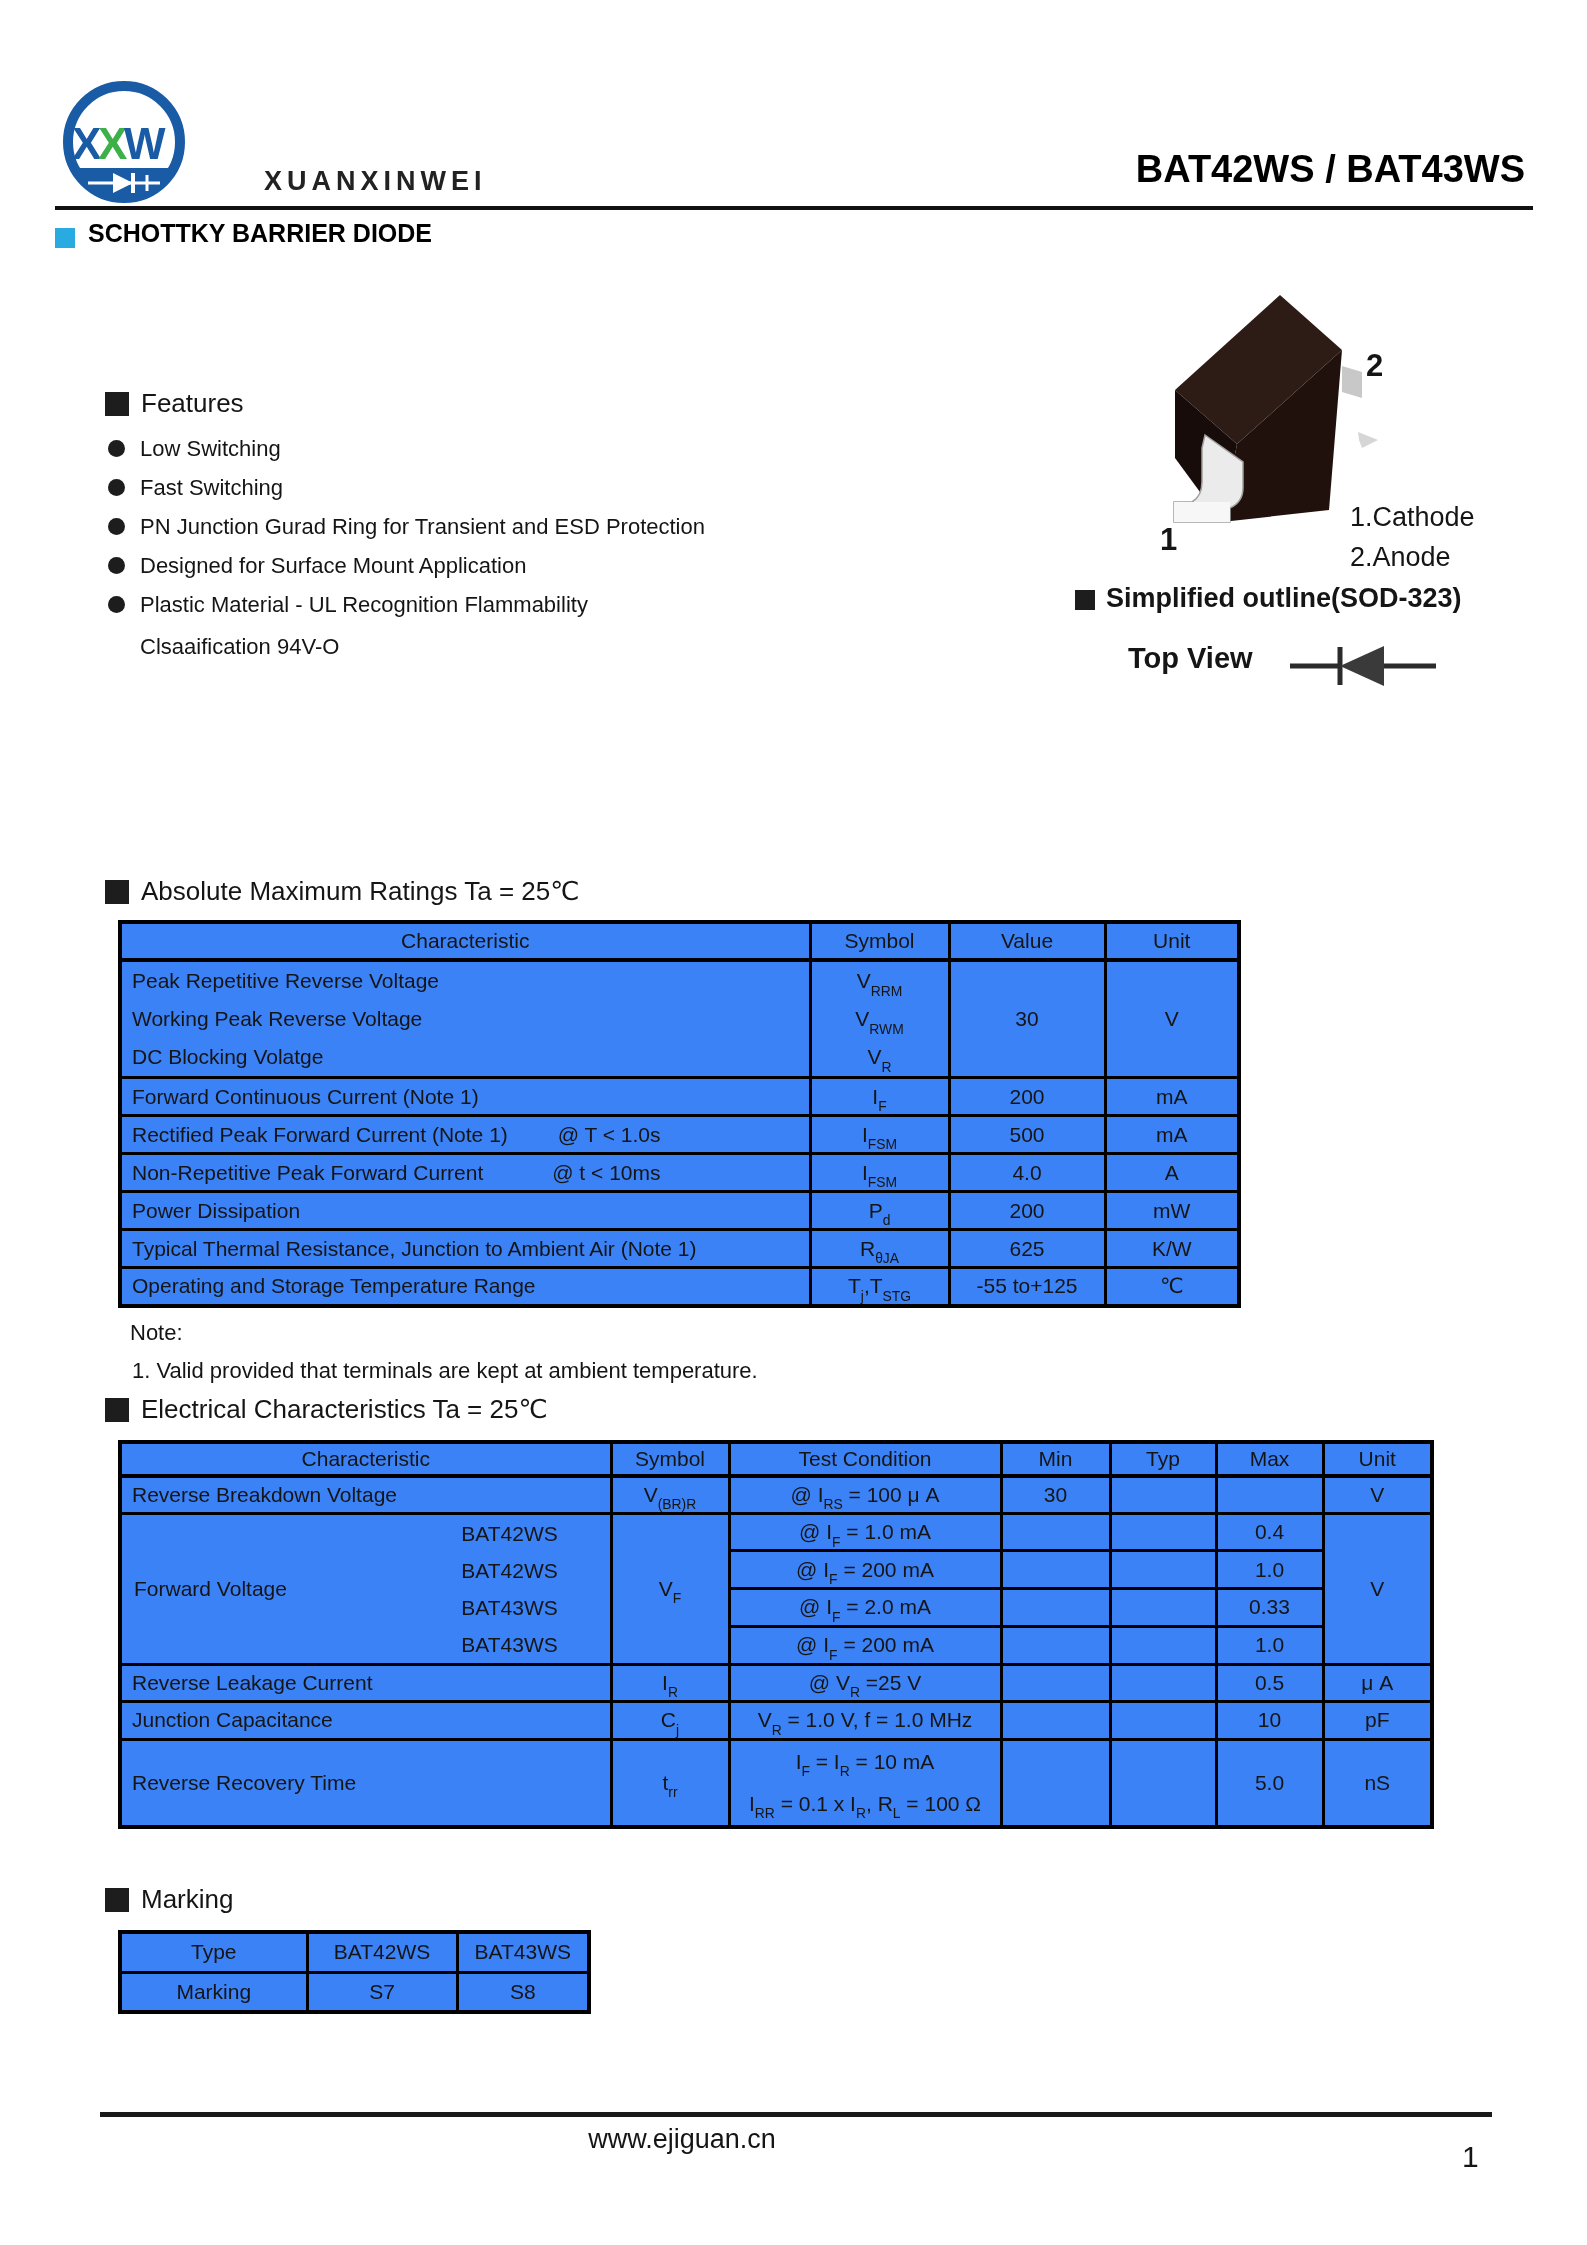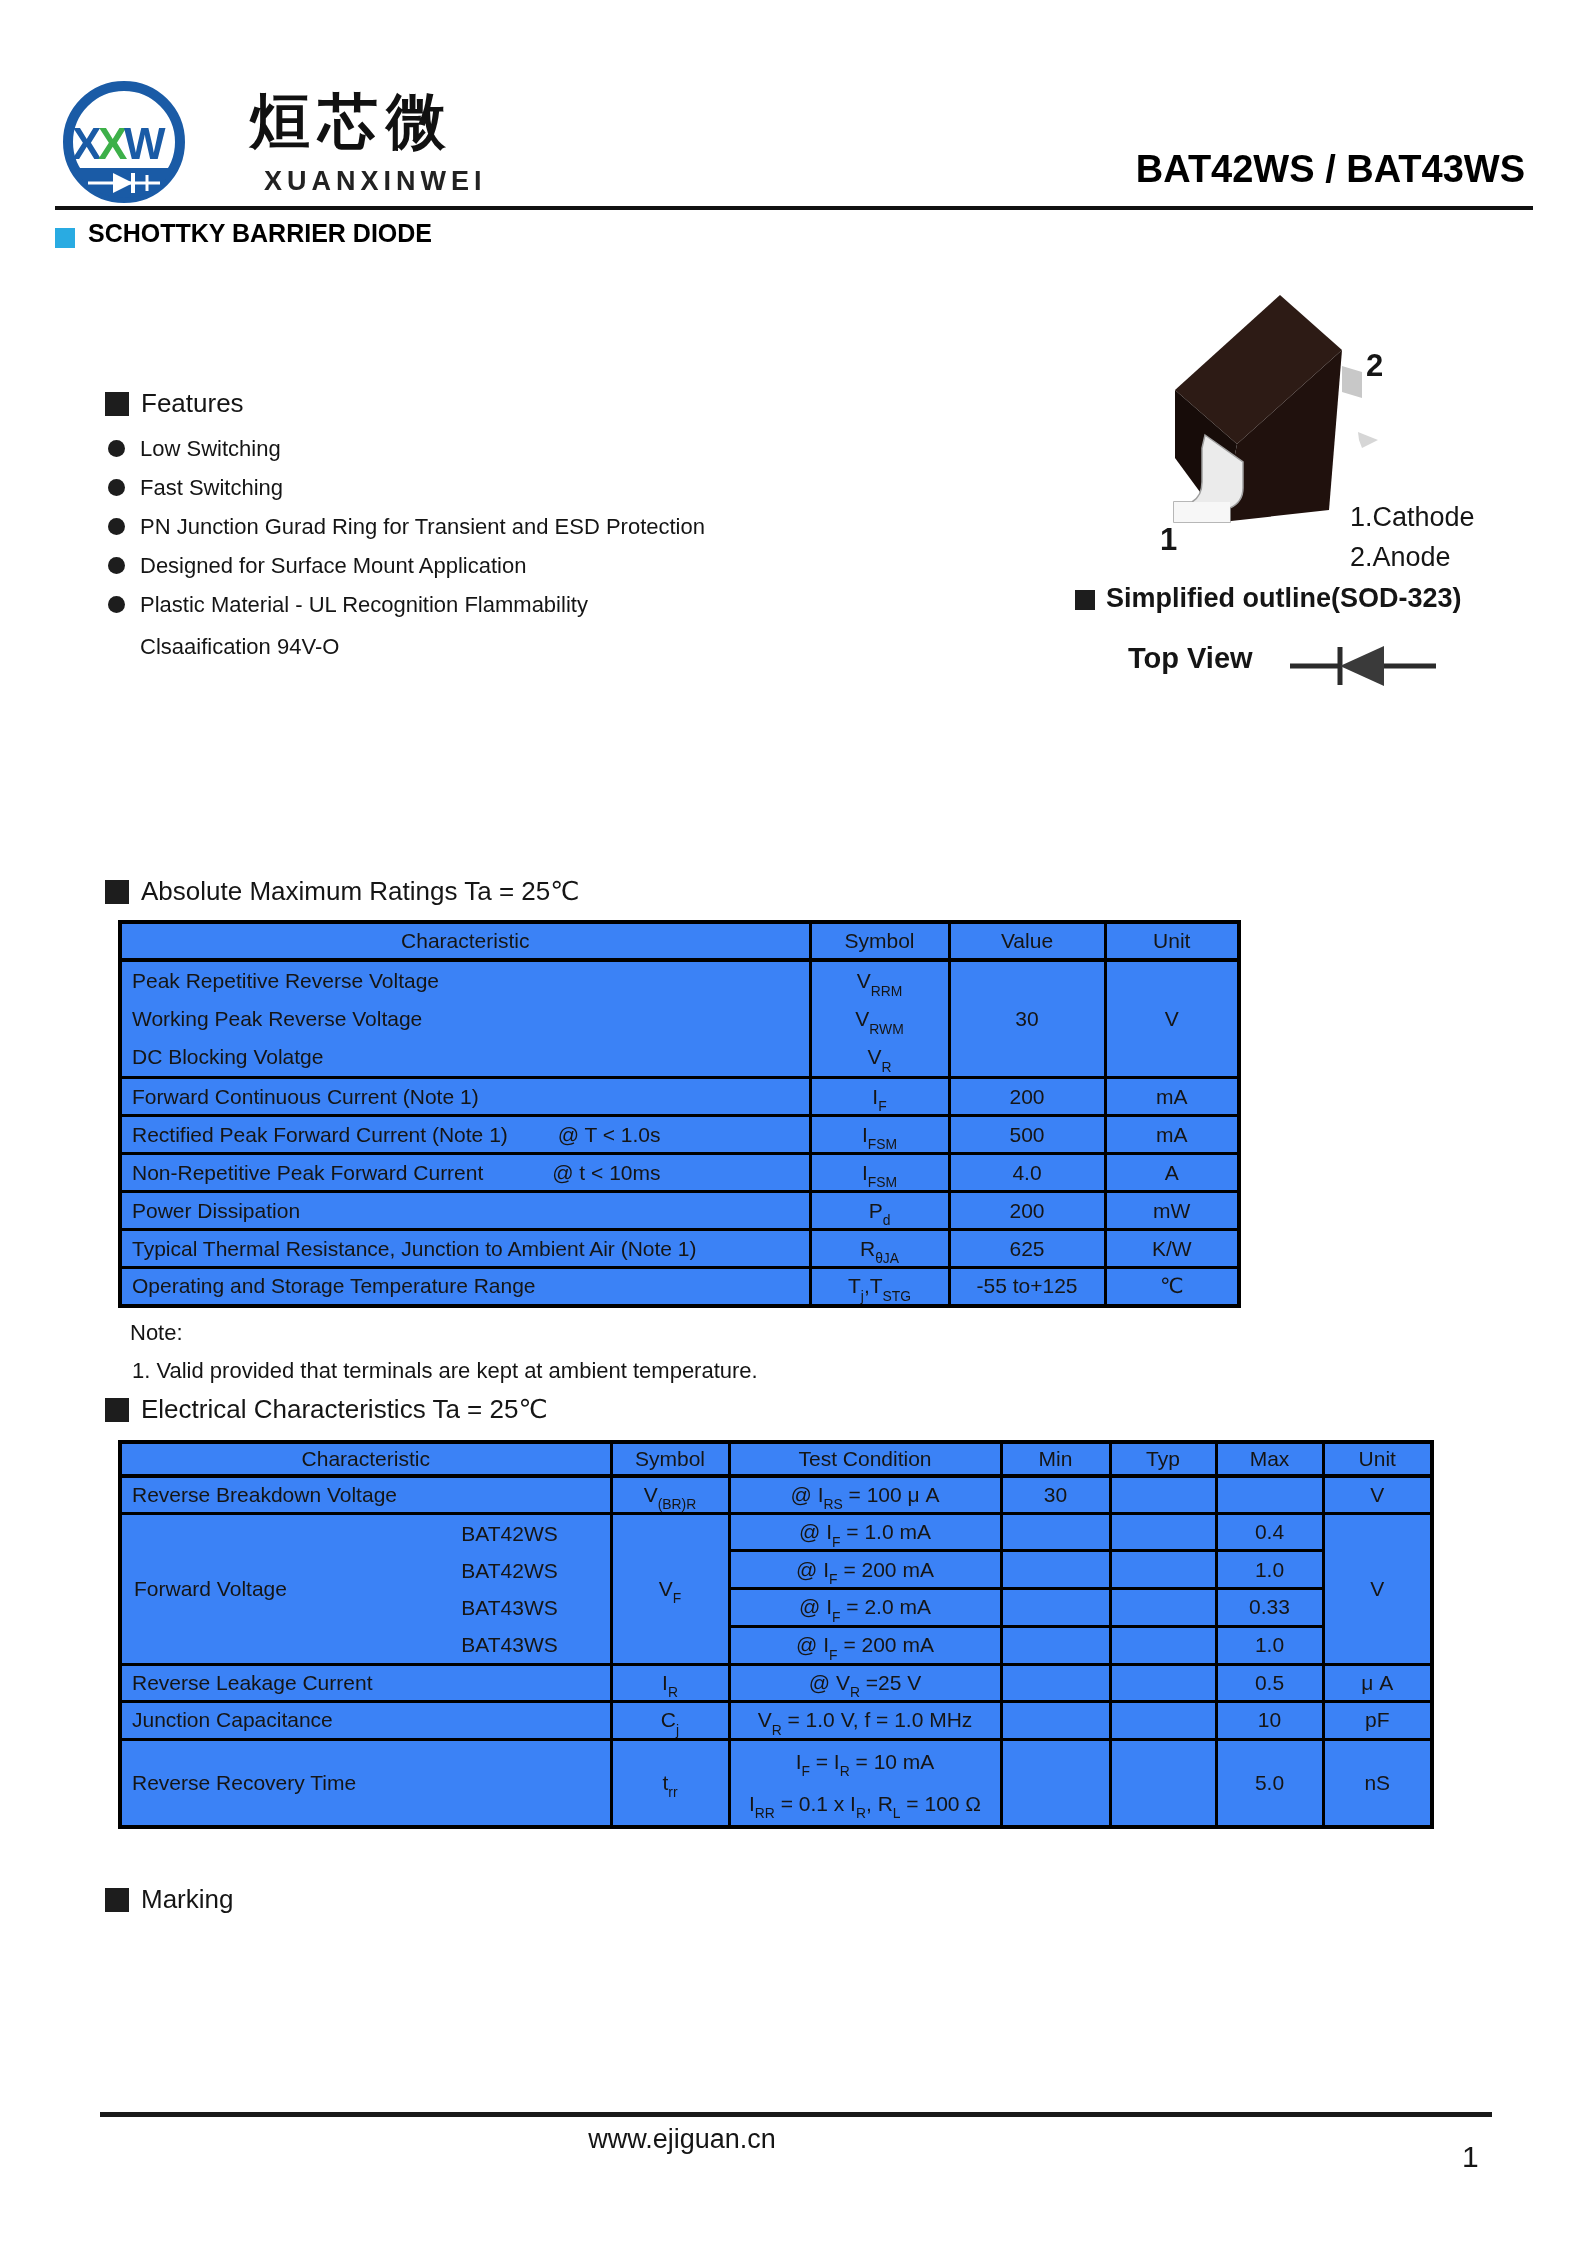--- a/index.html
+++ b/index.html
@@ -51,21 +51,20 @@
     <circle cx="66" cy="66" r="56" fill="none" stroke="#1a5ba6" stroke-width="10"></circle>
     <path d="M 16.4 92 L 115.6 92 A 56 56 0 0 1 16.4 92 Z" fill="#1a5ba6"></path>
     <line x1="30" y1="107" x2="102" y2="107" stroke="#ffffff" stroke-width="3"></line>
     <polygon points="55,97 55,117 75,107" fill="#ffffff"></polygon>
     <line x1="75" y1="97" x2="75" y2="117" stroke="#ffffff" stroke-width="4"></line>
     <line x1="89" y1="99" x2="89" y2="115" stroke="#ffffff" stroke-width="3"></line>
     <text x="14" y="83" font-size="44" font-weight="bold" fill="#1a5ba6">X</text>
     <text x="40" y="83" font-size="44" font-weight="bold" fill="#3db049">X</text>
     <text x="66" y="83" font-size="44" font-weight="bold" fill="#1a5ba6">W</text>
   </svg>
-  <div class="abs bold" style="left:250px;top:82px;font-size:60px;letter-spacing:8px;color:#111">烜芯微</div>
   <div class="abs" style="left:264px;top:166px;font-size:27px;letter-spacing:5px;font-weight:bold;color:#222">XUANXINWEI</div>
   <div class="abs bold" style="right:62px;top:148px;font-size:38px;color:#000">BAT42WS / BAT43WS</div>
   <div class="abs" style="left:55px;top:206px;width:1478px;height:4px;background:#111"></div>
 
   <div class="sq sq-blue" style="left:55px;top:228px;width:20px;height:20px"></div>
   <div class="abs bold" style="left:88px;top:219px;font-size:25px;color:#000">SCHOTTKY BARRIER DIODE</div>
 
   <div class="sq" style="left:105px;top:392px"></div>
   <div class="abs sec-title" style="left:141px;top:388px">Features</div>
 
@@ -293,18 +292,37 @@
       <td class="c"></td>
       <td class="c">5.0</td>
       <td class="c">nS</td>
     </tr>
   </tbody>
     </table>
 
   <div class="sq" style="left:105px;top:1888px"></div>
   <div class="abs sec-title" style="left:141px;top:1884px">Marking</div>
 
+  <table style="left:118px;top:1930px;width:469px">
+    <colgroup>
+        <col style="width:187px">
+        <col style="width:150px">
+        <col style="width:132px">
+      </colgroup>
+    <tbody>
+        <tr style="height:40px">
+      <td class="c">Type</td>
+      <td class="c">BAT42WS</td>
+      <td class="c">BAT43WS</td>
+    </tr>
+    <tr style="height:40px">
+      <td class="c">Marking</td>
+      <td class="c">S7</td>
+      <td class="c">S8</td>
+    </tr>
+  </tbody>
+    </table>
 
   <div class="footer-rule" style="left:100px;top:2112px;width:1392px;height:5px"></div>
   <div class="abs" style="left:0;top:2124px;width:1364px;text-align:center;font-size:27px">www.ejiguan.cn</div>
   <div class="abs" style="left:1462px;top:2140px;font-size:30px">1</div>
 
 </div>
 
 </body></html>

